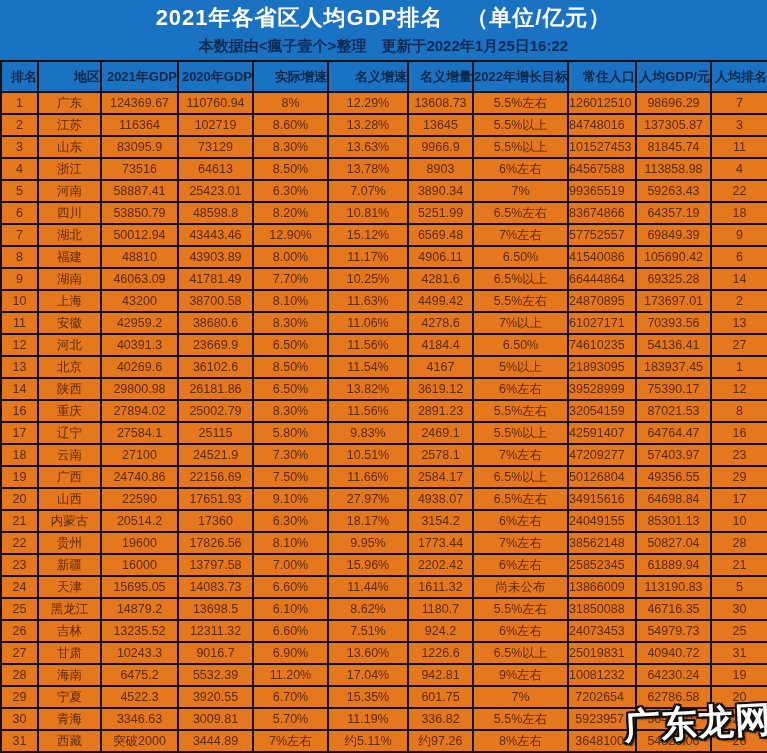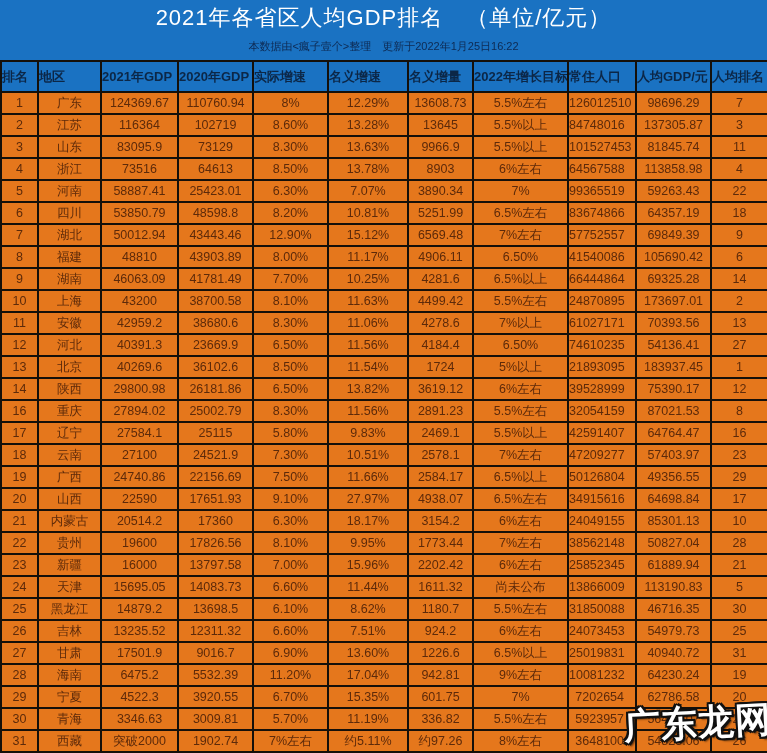--- a/index.html
+++ b/index.html
@@ -7,38 +7,38 @@
     position:relative;
     width:767px;height:753px;
     background:#1a72c2;
     font-family:"Liberation Sans","DejaVu Sans",sans-serif;
     overflow:hidden;
     box-sizing:border-box;
   }
   .titlebar{
     height:33px;
     display:flex;align-items:center;justify-content:center;
-    color:#ffffff;font-size:22px;font-weight:normal;
+    color:#ffffff;font-size:22px;font-weight:bold;
     letter-spacing:1px;
     padding-top:3px;box-sizing:border-box;
   }
   .subtitlebar{
     height:27px;
     display:flex;align-items:center;justify-content:center;
-    color:#0e2a52;font-size:11px;font-weight:normal;
+    color:#0e2a52;font-size:15px;font-weight:bold;
   }
   table.rank{
     width:767px;height:693px;
     border-collapse:collapse;table-layout:fixed;
   }
   table.rank th{
     background:#1a72c2;color:#0c2747;
     font-size:13px;font-weight:bold;
     border:2px solid #15100a;
-    height:29px;padding:0;text-align:left;
+    height:29px;padding:0;text-align:right;
     overflow:hidden;white-space:nowrap;
   }
   table.rank td{
     background:#e5771c;color:#5d2a0a;
     font-size:12.5px;font-weight:normal;
     border:2px solid #15100a;
     padding:0;text-align:center;
     overflow:hidden;white-space:nowrap;
     height:19px;
   }
@@ -255,21 +255,21 @@
           <td class="col-gdp-per-capita">54136.41</td>
           <td class="col-per-capita-rank">27</td>
         </tr>
         <tr>
           <td class="col-rank">13</td>
           <td class="col-region">北京</td>
           <td class="col-gdp-2021">40269.6</td>
           <td class="col-gdp-2020">36102.6</td>
           <td class="col-real-growth">8.50%</td>
           <td class="col-nominal-growth">11.54%</td>
-          <td class="col-nominal-increment">1724</td>
+          <td class="col-nominal-increment">4167</td>
           <td class="col-target-2022">5%以上</td>
           <td class="col-population">21893095</td>
           <td class="col-gdp-per-capita">183937.45</td>
           <td class="col-per-capita-rank">1</td>
         </tr>
         <tr>
           <td class="col-rank">14</td>
           <td class="col-region">陕西</td>
           <td class="col-gdp-2021">29800.98</td>
           <td class="col-gdp-2020">26181.86</td>
@@ -420,21 +420,21 @@
           <td class="col-nominal-growth">7.51%</td>
           <td class="col-nominal-increment">924.2</td>
           <td class="col-target-2022">6%左右</td>
           <td class="col-population">24073453</td>
           <td class="col-gdp-per-capita">54979.73</td>
           <td class="col-per-capita-rank">25</td>
         </tr>
         <tr>
           <td class="col-rank">27</td>
           <td class="col-region">甘肃</td>
-          <td class="col-gdp-2021">17501.9</td>
+          <td class="col-gdp-2021">10243.3</td>
           <td class="col-gdp-2020">9016.7</td>
           <td class="col-real-growth">6.90%</td>
           <td class="col-nominal-growth">13.60%</td>
           <td class="col-nominal-increment">1226.6</td>
           <td class="col-target-2022">6.5%以上</td>
           <td class="col-population">25019831</td>
           <td class="col-gdp-per-capita">40940.72</td>
           <td class="col-per-capita-rank">31</td>
         </tr>
         <tr>
@@ -473,21 +473,21 @@
           <td class="col-nominal-increment">336.82</td>
           <td class="col-target-2022">5.5%左右</td>
           <td class="col-population">5923957</td>
           <td class="col-gdp-per-capita">56493.07</td>
           <td class="col-per-capita-rank">24</td>
         </tr>
         <tr>
           <td class="col-rank">31</td>
           <td class="col-region">西藏</td>
           <td class="col-gdp-2021">突破2000</td>
-          <td class="col-gdp-2020">1902.74</td>
+          <td class="col-gdp-2020">3444.89</td>
           <td class="col-real-growth">7%左右</td>
           <td class="col-nominal-growth">约5.11%</td>
           <td class="col-nominal-increment">约97.26</td>
           <td class="col-target-2022">8%左右</td>
           <td class="col-population">3648100</td>
           <td class="col-gdp-per-capita">54823.06</td>
           <td class="col-per-capita-rank">26</td>
         </tr>
       </tbody>
   </table>

